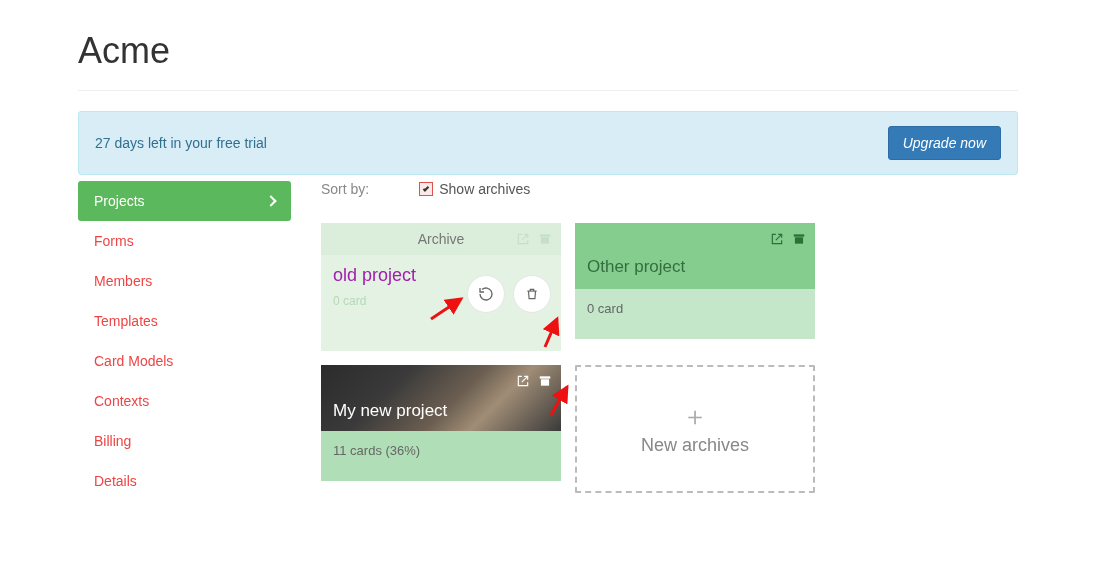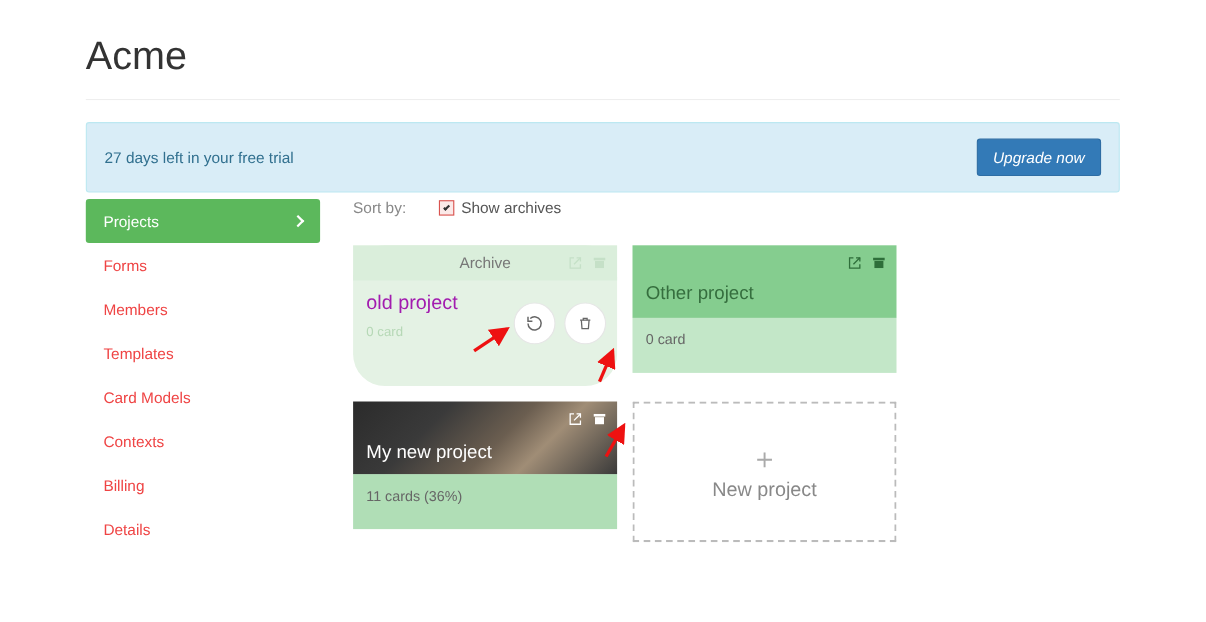--- a/index.html
+++ b/index.html
@@ -58,21 +58,21 @@
     background: #5cb85c;
     color: #fff;
     border-radius: 3px;
   }
   .chev { width: 8px; height: 8px; border-top: 2px solid #fff; border-right: 2px solid #fff; transform: rotate(45deg); }
 
   .main { flex: 1; }
   .toolbar {
     display: flex;
     align-items: center;
-    gap: 8px;
+    gap: 28px;
     font-size: 14px;
     color: #555;
     margin-bottom: 26px;
   }
   .sort-label { color: #888; }
   .sort-select {
     color: #555;
     border: none;
     border-bottom: 1px solid #ccc;
     background: transparent;
@@ -88,21 +88,21 @@
     border: 1px solid #d9534f;
     background: #fbe9e8;
     display: inline-flex; align-items: center; justify-content: center;
   }
   .checkbox .tick { width: 6px; height: 3px; border-left: 2px solid #333; border-bottom: 2px solid #333; transform: rotate(-45deg); margin-top: -2px; }
 
   .grid { display: flex; flex-wrap: wrap; gap: 14px; }
   .card { width: 240px; height: 128px; position: relative; border-radius: 1px; }
 
   
-  .card.archive { background: #e4f2e4; border-radius: 29px; }
+  .card.archive { background: #e4f2e4; }
   .archive-head {
     background: #daeedb;
     text-align: center;
     font-size: 14px;
     color: #777;
     padding: 8px 6px;
     position: relative;
   }
   .archive-name { color: #a21caf; font-size: 18px; padding: 10px 22px 0 12px; }
   .archive-meta { color: #b6d8b6; font-size: 12px; padding: 8px 12px 0 12px; }
@@ -313,19 +313,19 @@
                 <marker id="ah3" markerWidth="6" markerHeight="6" refX="5" refY="3" orient="auto">
                   <path d="M0,0 L6,3 L0,6 Z" fill="#e11"></path>
                 </marker>
               </defs>
               <line x1="2" y1="36" x2="18" y2="8" stroke="#e11" stroke-width="3" marker-end="url(#ah3)"></line>
             </svg>
         </div>
 
         <div class="card new">
           <div class="plus">＋</div>
-          <div class="new-label">New project</div>
+          <div class="new-label">New archives</div>
         </div>
 
       </div>
     </main>
   </div>
 </div>
 
 </body></html>

